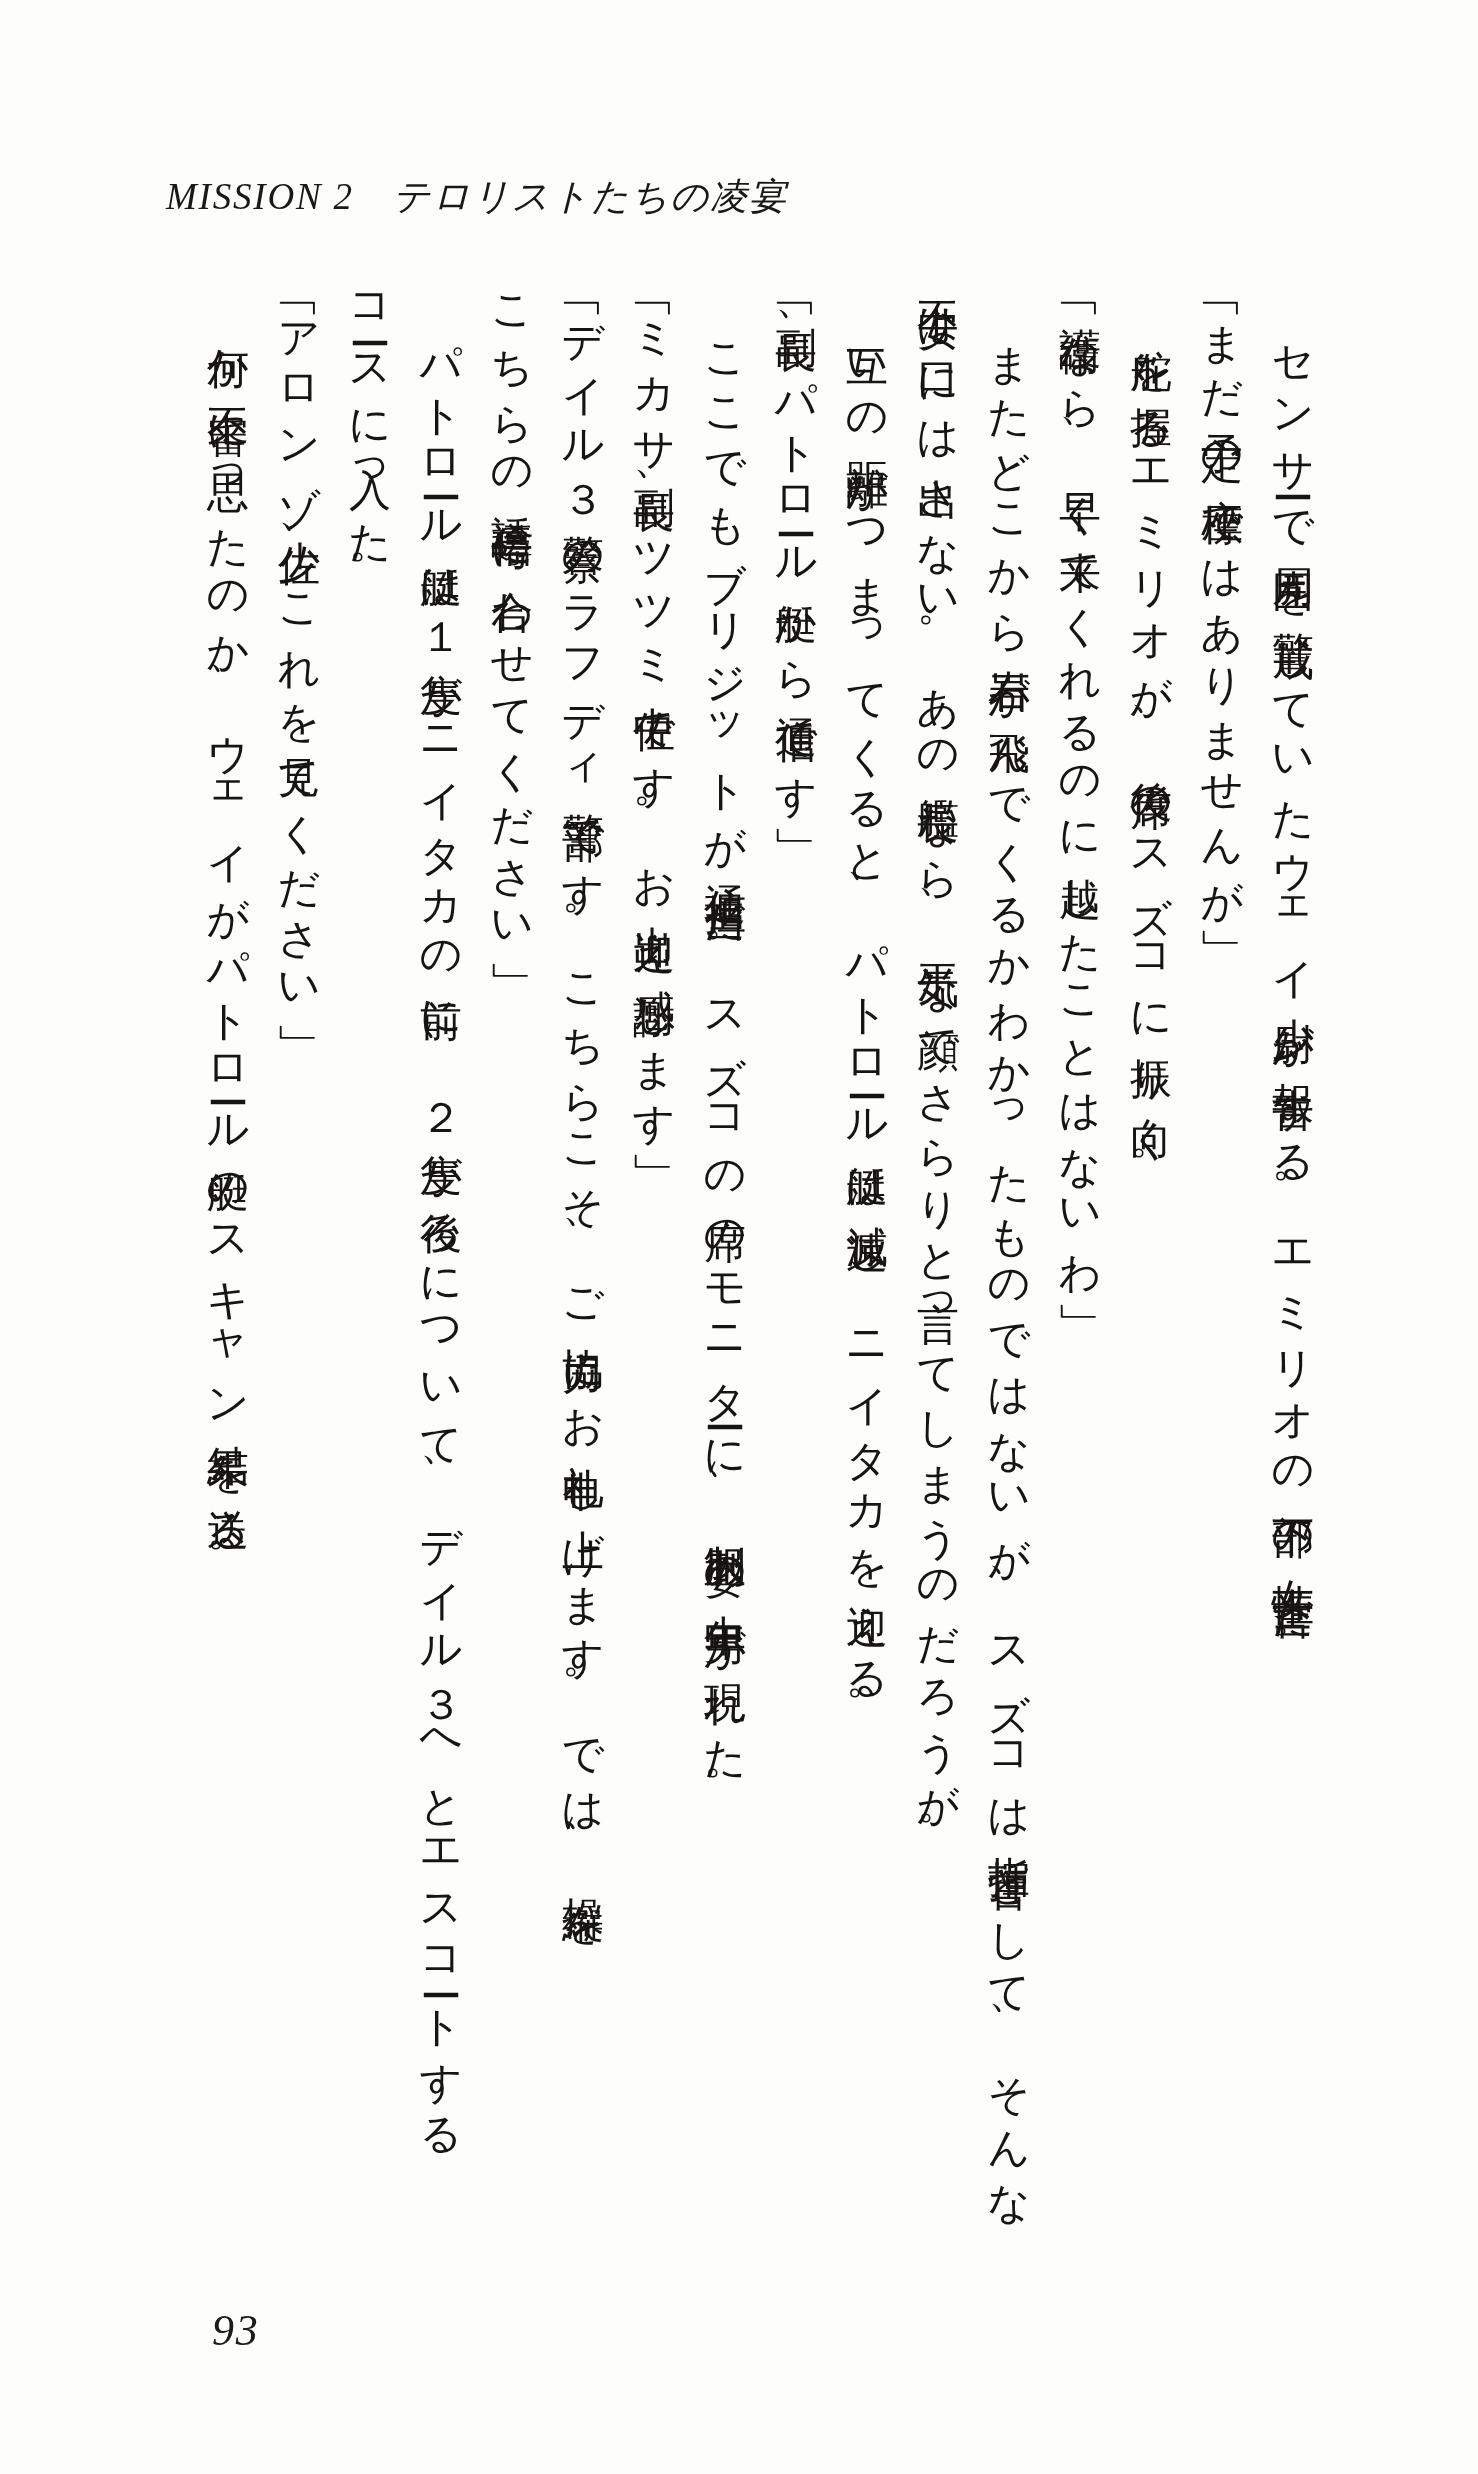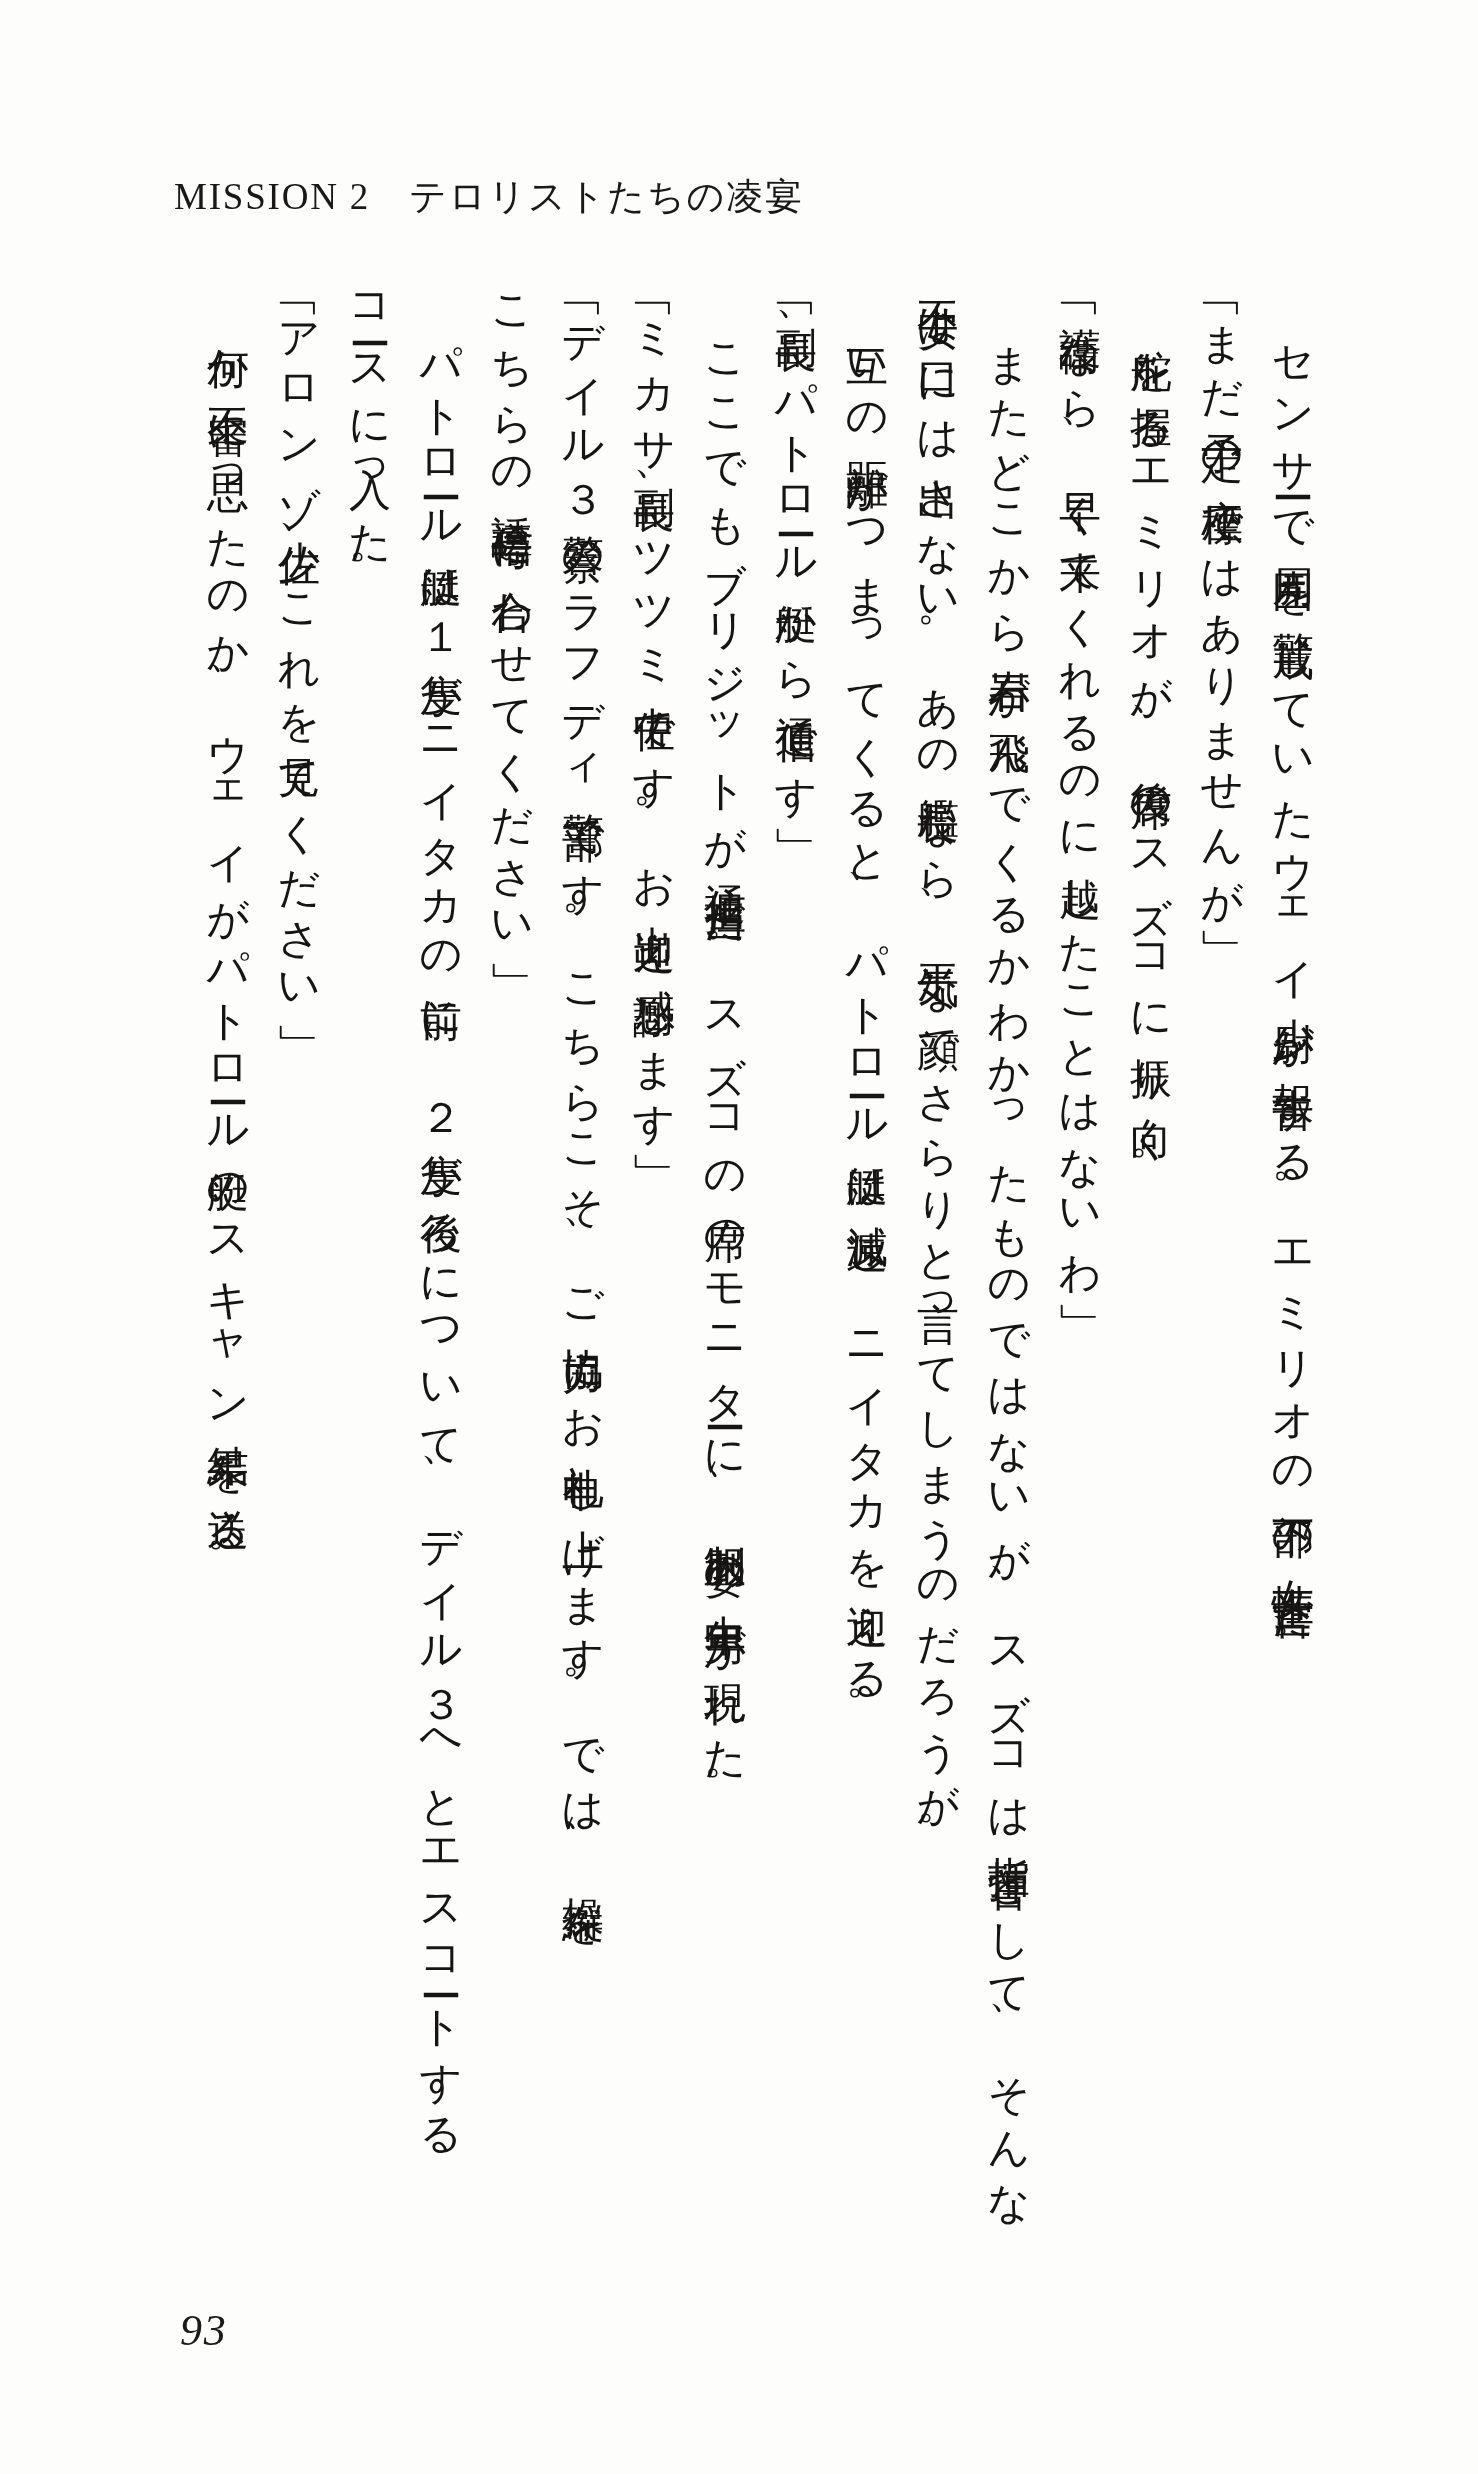--- a/index.html
+++ b/index.html
@@ -15,26 +15,27 @@
     position: relative;
     overflow: hidden;
   }
   .page {
     position: absolute;
     inset: 0;
   }
   
   .running-header {
     position: absolute;
-    left: 174px;
+    left: 166px;
     top: 172px;
     font-size: 37px;
     letter-spacing: 1.8px;
     white-space: nowrap;
     color: #1a1918;
+    font-style: italic;
   }
   
   .text-body {
     position: absolute;
     top: 268px;
     right: 151px;
     height: 2033px;
     writing-mode: vertical-rl;
     -webkit-writing-mode: vertical-rl;
     text-orientation: mixed;
@@ -50,21 +51,21 @@
   }
   
   .indent-para  { text-indent: 48px; }
   
   .indent-quote { text-indent: 21px; }
   
   .indent-none  { text-indent: 0; }
 
   .folio {
     position: absolute;
-    left: 180px;
+    left: 212px;
     top: 2305px;
     font-size: 44px;
     font-style: italic;
     letter-spacing: 1.8px;
     color: #1c1b1a;
   }
 </style>
 </head>
 <body>
 

